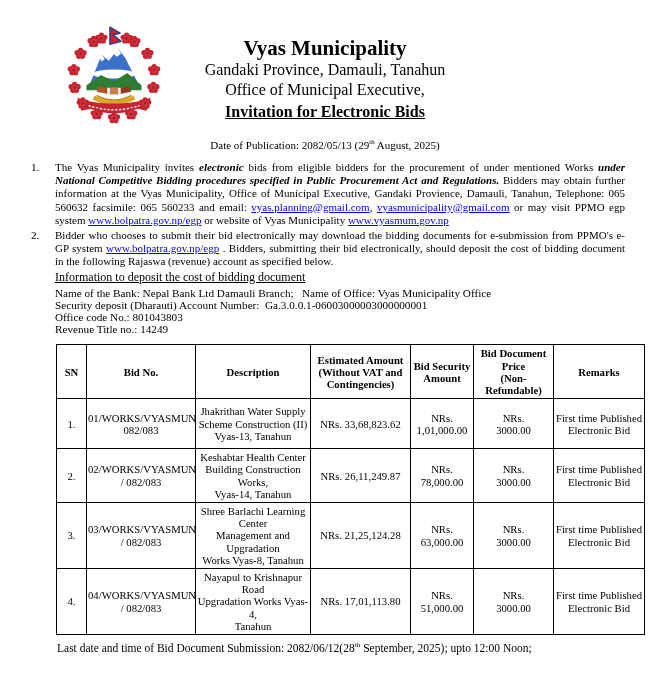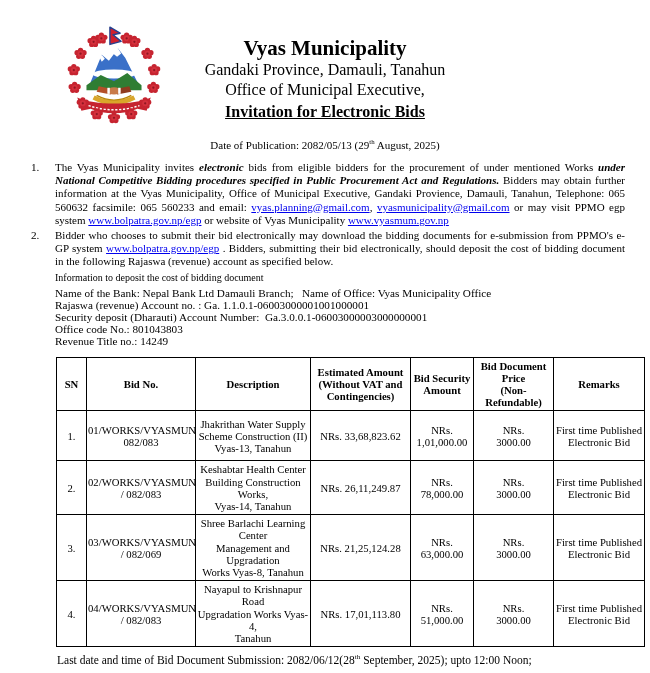--- a/index.html
+++ b/index.html
@@ -19,21 +19,21 @@
   .hdr .sub   { font-size: 16px; line-height: 20px; }
   .hdr .inv   { font-size: 16px; font-weight: bold; text-decoration: underline; line-height: 21px; margin-top: 1px; }
   .pubdate { text-align: center; font-size: 11px; margin-top: 17px; line-height: 13px; }
   sup { font-size: 0.62em; vertical-align: super; line-height: 0; }
   .numlist { margin-top: 9px; }
   .item { display: flex; margin: 0 25px 2px 31px; }
   .item .num { flex: none; width: 24px; font-size: 11.2px; line-height: 13.2px; }
   .item .ptx { flex: 1; font-size: 11px; line-height: 13.2px; text-align: justify; }
   .bi { font-weight: bold; font-style: italic; }
   a.lnk { color: #0000ee; text-decoration: underline; cursor: pointer; }
-  .dep-head { margin: 0 0 3px 55px; font-size: 10px; line-height: 13px; }
+  .dep-head { margin: 0 0 3px 55px; font-size: 12px; line-height: 13px; text-decoration: underline; }
   .dep-lines { margin-left: 55px; }
   .dep-lines div { font-size: 11.2px; line-height: 12.2px; }
   table.bids { border-collapse: collapse; table-layout: fixed; margin: 9px 0 0 56px; width: 588px; }
   table.bids th, table.bids td {
     border: 1px solid #000;
     font-size: 10.7px;
     line-height: 12.2px;
     text-align: center;
     vertical-align: middle;
     white-space: pre-line;
@@ -117,21 +117,20 @@
     </div>
     <div class="item">
       <span class="num">2.</span>
       <div class="ptx"><span>Bidder who chooses to submit their bid electronically may download the bidding documents for e-submission from PPMO's e-GP system </span><a class="lnk">www.bolpatra.gov.np/egp</a><span> . Bidders, submitting their bid electronically, should deposit the cost of bidding document in the following Rajaswa (revenue) account as specified below.</span></div>
     </div>
   </div>
 
   <div class="dep-head">Information to deposit the cost of bidding document</div>
   <div class="dep-lines">
       <div>Name of the Bank: Nepal Bank Ltd Damauli Branch; &nbsp; Name of Office: Vyas Municipality Office</div>
-      <div>Rajaswa (revenue) Account no. : Ga. 1.1.0.1-06003000001001000001</div>
       <div>Security deposit (Dharauti) Account Number: &nbsp;Ga.3.0.0.1-06003000003000000001</div>
       <div>Office code No.: 801043803</div>
       <div>Revenue Title no.: 14249</div>
     </div>
 
   <table class="bids">
     <colgroup>
       <col style="width:30px">
         <col style="width:109px">
         <col style="width:115px">
@@ -183,21 +182,21 @@
           <td>NRs.
 78,000.00</td>
           <td>NRs.
 3000.00</td>
           <td>First time Published
 Electronic Bid</td>
         </tr>
         <tr>
           <td>3.</td>
           <td>03/WORKS/VYASMUN
-/ 082/069</td>
+/ 082/083</td>
           <td>Shree Barlachi Learning Center
 Management and Upgradation
 Works Vyas-8, Tanahun</td>
           <td>NRs. 21,25,124.28</td>
           <td>NRs.
 63,000.00</td>
           <td>NRs.
 3000.00</td>
           <td>First time Published
 Electronic Bid</td>

